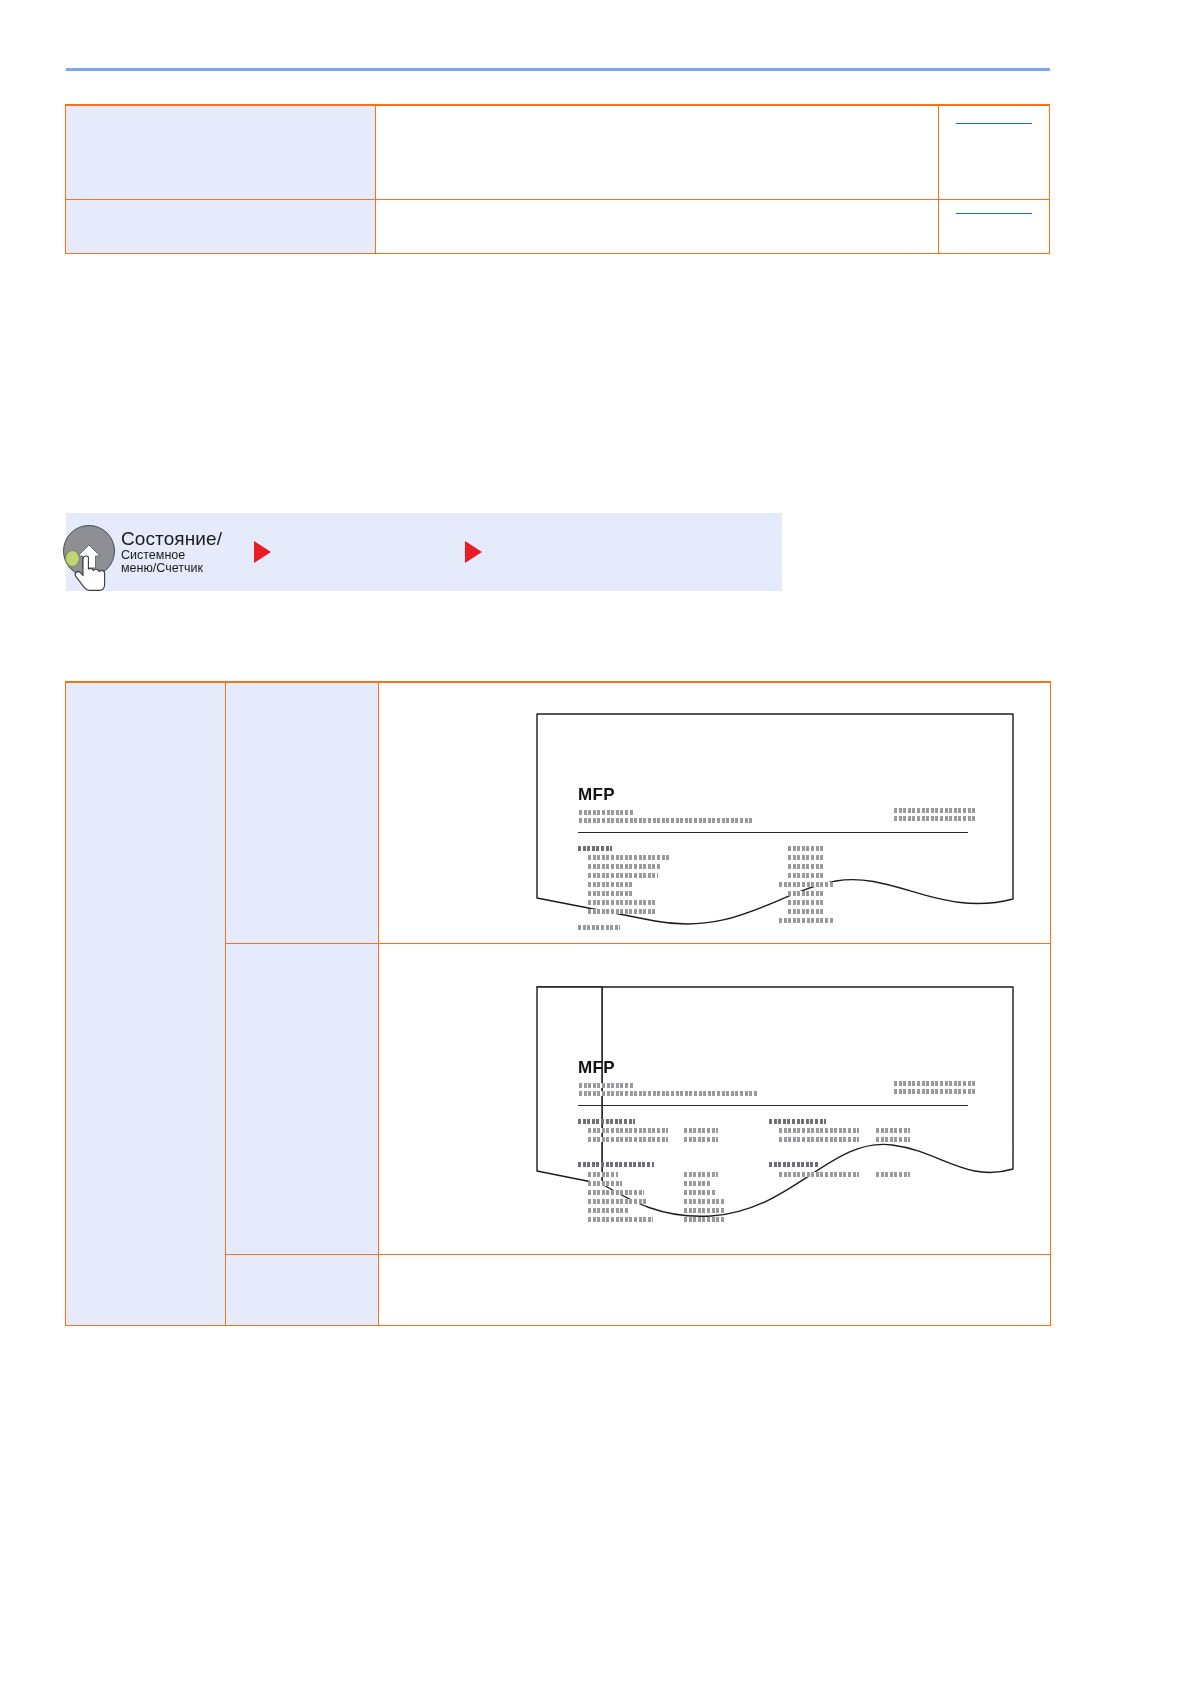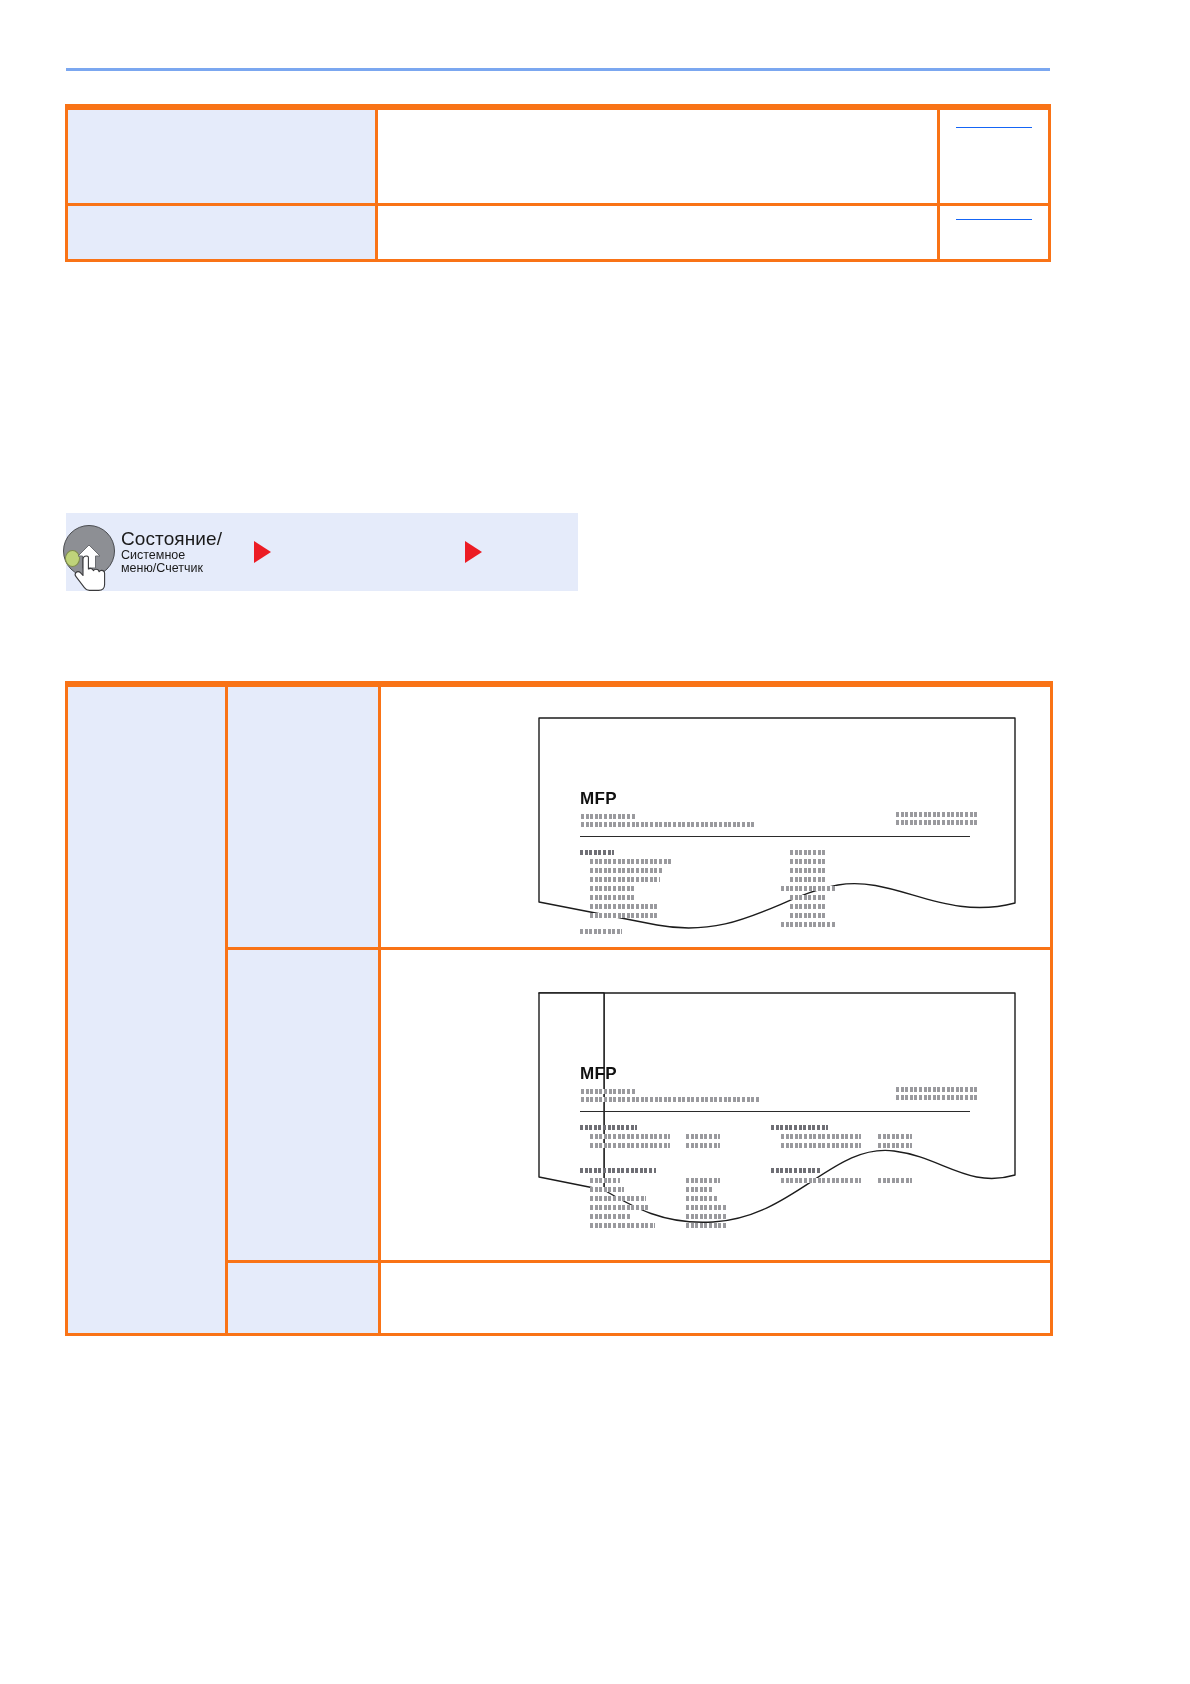--- a/index.html
+++ b/index.html
@@ -27,21 +27,21 @@
   }
 
   
   .doc-table {
     position: absolute;
     border-collapse: collapse;
     table-layout: fixed;
     border: 1px solid #000;
   }
   .doc-table td, .doc-table th {
-    border: 3px solid #f97316;
+    border: 1px solid #f97316;
     padding: 0;
     margin: 0;
     vertical-align: top;
     font-size: 11px;
     font-weight: normal;
     text-align: left;
   }
   .hdr-cell {
     background: #0055E8;
     color: #ffffff;
@@ -72,21 +72,21 @@
     border-bottom: 1.5px solid #1565F5;
     margin: 17px auto 0 auto;
   }
   .ref-link.lower { margin-top: 13px; }
 
   
   .callout {
     position: absolute;
     left: 66px;
     top: 513px;
-    width: 512px;
+    width: 716px;
     height: 78px;
     background: #E5EBFA;
     display: flex;
     align-items: center;
   }
   .key-badge {
     position: relative;
     width: 62px;
     height: 62px;
     margin-left: -9px;

